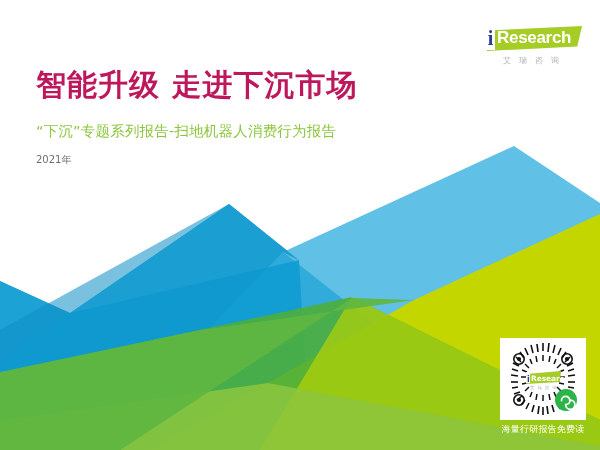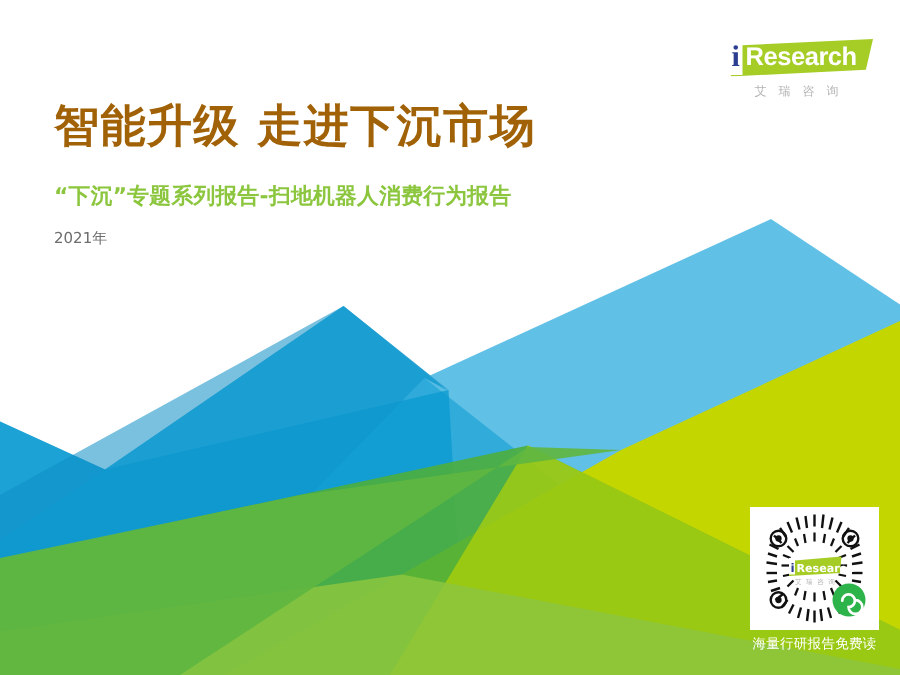--- a/index.html
+++ b/index.html
@@ -84,33 +84,33 @@
   }
 
   
   #title-block {
     position: absolute;
     left: 36px;
     top: 66px;
     width: 430px;
   }
   #main-title {
-    color: #a16207;
+    color: #be185d;
     font-size: 30px;
     font-weight: bold;
     letter-spacing: 1px;
     line-height: 38px;
     margin: 0;
     white-space: nowrap;
     font-family: "DejaVu Sans", sans-serif;
   }
   #sub-title {
     color: #8cc63e;
     font-size: 14.5px;
-    font-weight: bold;
+    font-weight: normal;
     letter-spacing: 0.2px;
     line-height: 20px;
     margin: 17px 0 0 0;
     white-space: nowrap;
     font-family: "DejaVu Sans", sans-serif;
   }
   #year {
     color: #6e6e6e;
     font-size: 10px;
     line-height: 20px;

